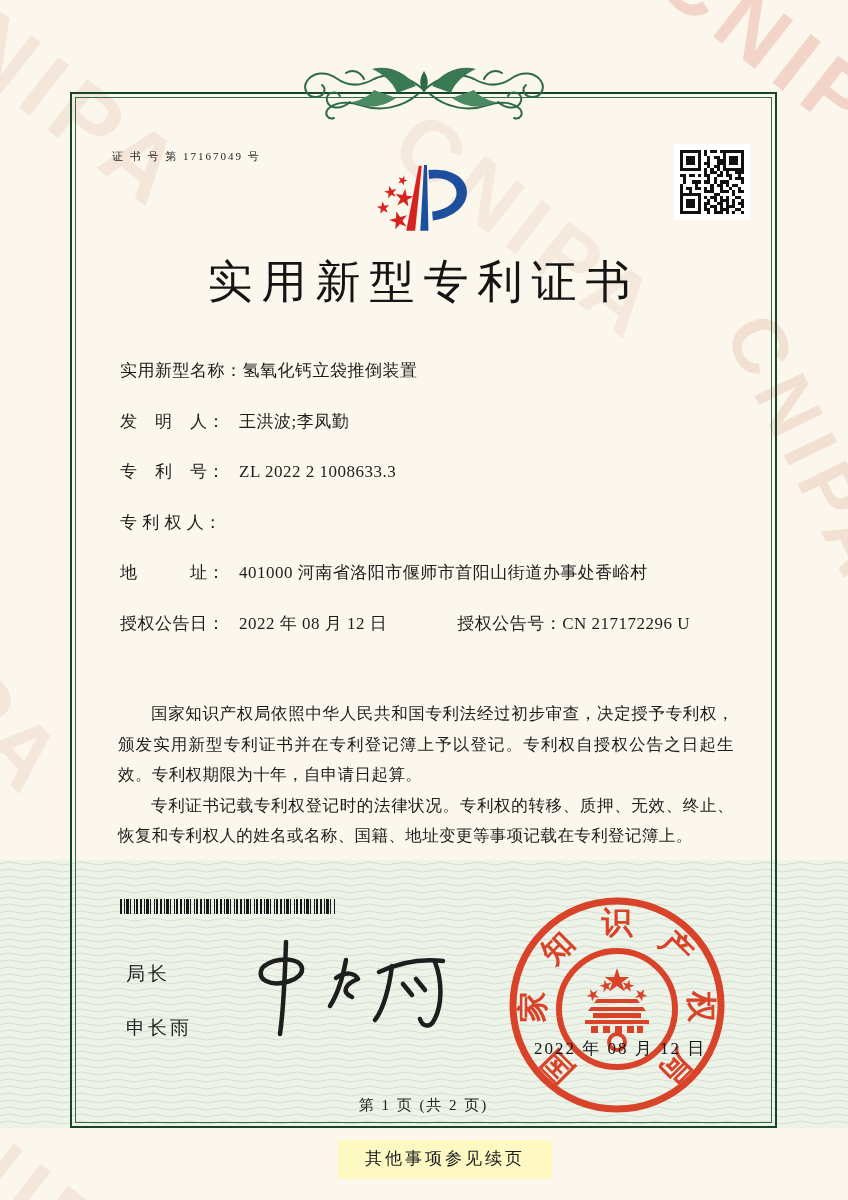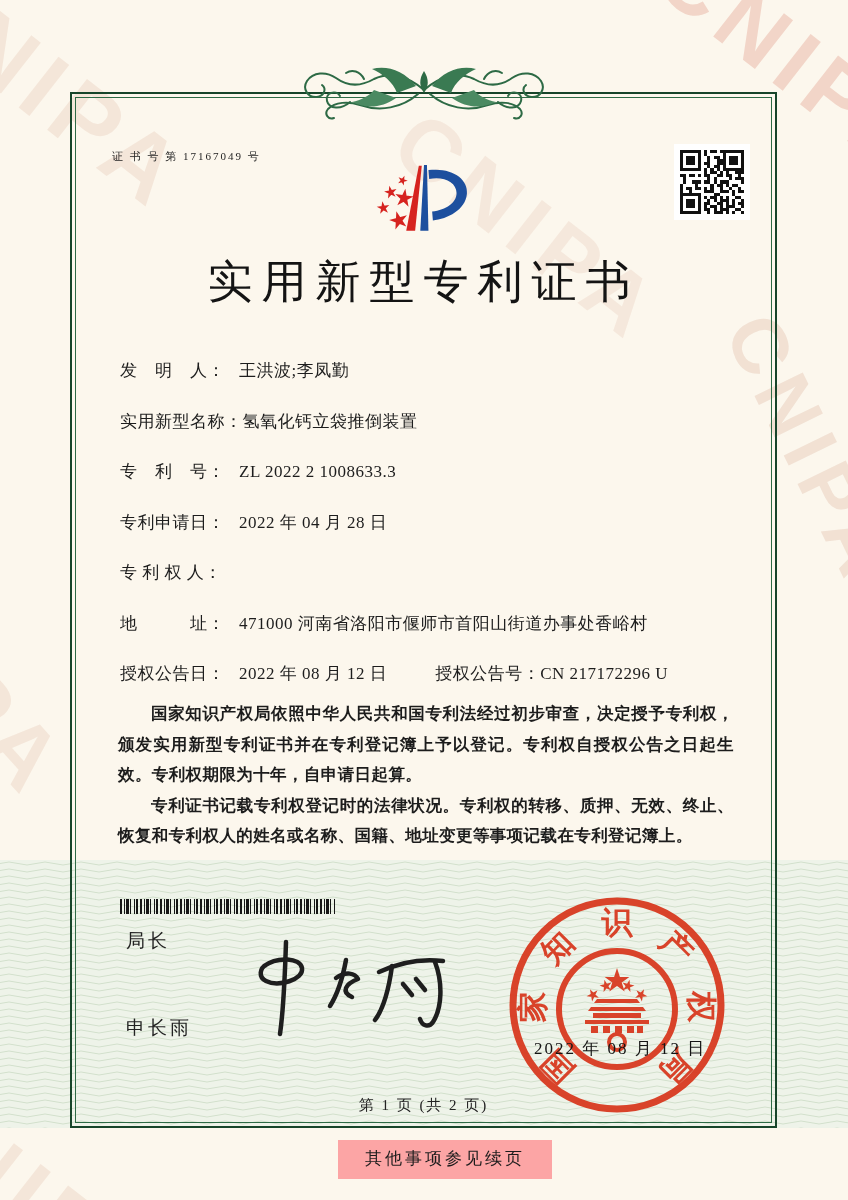--- a/index.html
+++ b/index.html
@@ -30,40 +30,40 @@
   #title{left:70px;top:252px;width:707px;text-align:center;font-size:45px;font-weight:normal;
          letter-spacing:9px;color:#141414;}
 
   #fields{left:120px;top:360px;width:630px;}
   .frow{display:flex;margin-bottom:28.5px;font-size:17px;color:#1d1d1d;letter-spacing:.5px;line-height:22px;}
   .flabel{flex:0 0 auto;min-width:119px;}
   .fvalue{flex:0 1 auto;}
   .pair2{margin-left:48px;display:flex;}
 
   #paras{left:118px;top:699px;width:616px;z-index:5;}
-  #paras p{margin:0;font-size:16.5px;line-height:1.85;color:#1c1c1c;text-align:justify;text-indent:2em;letter-spacing:.4px;font-weight:bold;}
+  #paras p{margin:0;font-size:16.5px;line-height:1.85;color:#1c1c1c;text-align:justify;text-indent:2em;letter-spacing:.4px;}
 
   #barcode{left:120px;top:899px;width:216px;height:15px;
      background:repeating-linear-gradient(90deg,#161616 0 2px,transparent 2px 4px,#161616 4px 5px,
        transparent 5px 6px,#161616 6px 9px,transparent 9px 10px,#161616 10px 11px,transparent 11px 14px,
        #161616 14px 15px,transparent 15px 16px,#161616 16px 18px,transparent 18px 20px);}
 
   .officer{font-family:"Liberation Sans","DejaVu Sans",sans-serif;font-size:19px;color:#222;
            letter-spacing:3px;font-weight:500;}
-  #officer-title{left:126px;top:928px;text-align:right;}
+  #officer-title{left:126px;top:961px;text-align:right;}
   #officer-name{left:126px;top:999px;margin-top:16px;}
 
   #signature{left:246px;top:934px;z-index:6;}
 
   #seal{left:505px;top:893px;z-index:6;opacity:.95;}
   #seal-date{left:534px;top:1037px;font-size:17px;letter-spacing:2px;color:#141414;z-index:7;font-weight:500;}
 
   #page-no{left:70px;top:1096px;width:707px;text-align:center;font-size:15px;letter-spacing:2px;color:#222;}
 
-  #footer-note{left:445px;top:1140px;transform:translateX(-50%);background:#fca5a5;
+  #footer-note{left:445px;top:1140px;transform:translateX(-50%);background:#fef9c3;
      padding:7px 27px 9px;font-size:17px;letter-spacing:3px;color:#1c1c1c;z-index:6;}
 </style>
 </head>
 <body>
 
 <div id="page">
 
   <span class="wm" style="left:-56px;top:-60px;font-size:94px;transform:rotate(38deg);">CNIPA</span>
   <span class="wm" style="left:436px;top:92px;font-size:86px;transform:rotate(38deg);color:rgba(216,168,142,.18);">CNIPA</span>
   <span class="wm" style="left:788px;top:300px;font-size:78px;transform:rotate(64deg);color:rgba(214,163,138,.26);">CNIPA</span>
@@ -133,47 +133,43 @@
         <path d="M8 15h1v1h-1zM10 15h2v1h-2zM13 15h1v2h-1zM15 15h1v1h-1zM18 15h2v1h-2zM9 16h1v2h-1zM11 16h1v1h-1zM14 16h2v1h-2zM17 16h1v2h-1zM20 16h1v2h-1z"></path>
         <path d="M8 17h1v2h-1zM12 17h2v1h-2zM15 17h1v2h-1zM19 17h1v1h-1zM10 18h2v1h-2zM13 18h1v2h-1zM16 18h2v1h-2zM20 18h1v1h-1zM8 19h2v1h-2zM11 19h1v2h-1zM14 19h2v1h-2zM18 19h2v1h-2zM9 20h1v1h-1zM12 20h2v1h-2zM15 20h1v1h-1zM17 20h1v1h-1zM20 20h1v1h-1z"></path>
       </g>
     </svg>
   </div>
 
   <div class="abs" id="title">实用新型专利证书</div>
 
   <div class="abs" id="fields">
     <div class="frow">
+      <span class="flabel">实用新型名称：</span>
+      <span class="fvalue">氢氧化钙立袋推倒装置</span>
+    </div>
+    <div class="frow">
       <span class="flabel">发　明　人：</span>
       <span class="fvalue">王洪波;李凤勤</span>
     </div>
     <div class="frow">
-      <span class="flabel">实用新型名称：</span>
-      <span class="fvalue">氢氧化钙立袋推倒装置</span>
-    </div>
-    <div class="frow">
       <span class="flabel">专　利　号：</span>
       <span class="fvalue">ZL 2022 2 1008633.3</span>
     </div>
     <div class="frow">
-      <span class="flabel">专利申请日：</span>
-      <span class="fvalue">2022 年 04 月 28 日</span>
-    </div>
-    <div class="frow">
       <span class="flabel">专 利 权 人：</span>
     </div>
     <div class="frow">
       <span class="flabel">地　　　址：</span>
-      <span class="fvalue">471000 河南省洛阳市偃师市首阳山街道办事处香峪村</span>
+      <span class="fvalue">401000 河南省洛阳市偃师市首阳山街道办事处香峪村</span>
     </div>
     <div class="frow">
       <span class="flabel">授权公告日：</span>
       <span class="fvalue">2022 年 08 月 12 日</span>
       <span class="pair2">
-        <span class="flabel" style="min-width:0;">授权公告号：</span>
+        <span class="flabel" style="min-width:0;margin-left:22px;">授权公告号：</span>
         <span class="fvalue">CN 217172296 U</span>
       </span>
     </div>
   </div>
 
   <div class="abs" id="paras">
     <p>国家知识产权局依照中华人民共和国专利法经过初步审查，决定授予专利权，颁发实用新型专利证书并在专利登记簿上予以登记。专利权自授权公告之日起生效。专利权期限为十年，自申请日起算。</p>
     <p>专利证书记载专利权登记时的法律状况。专利权的转移、质押、无效、终止、恢复和专利权人的姓名或名称、国籍、地址变更等事项记载在专利登记簿上。</p>
   </div>
 

